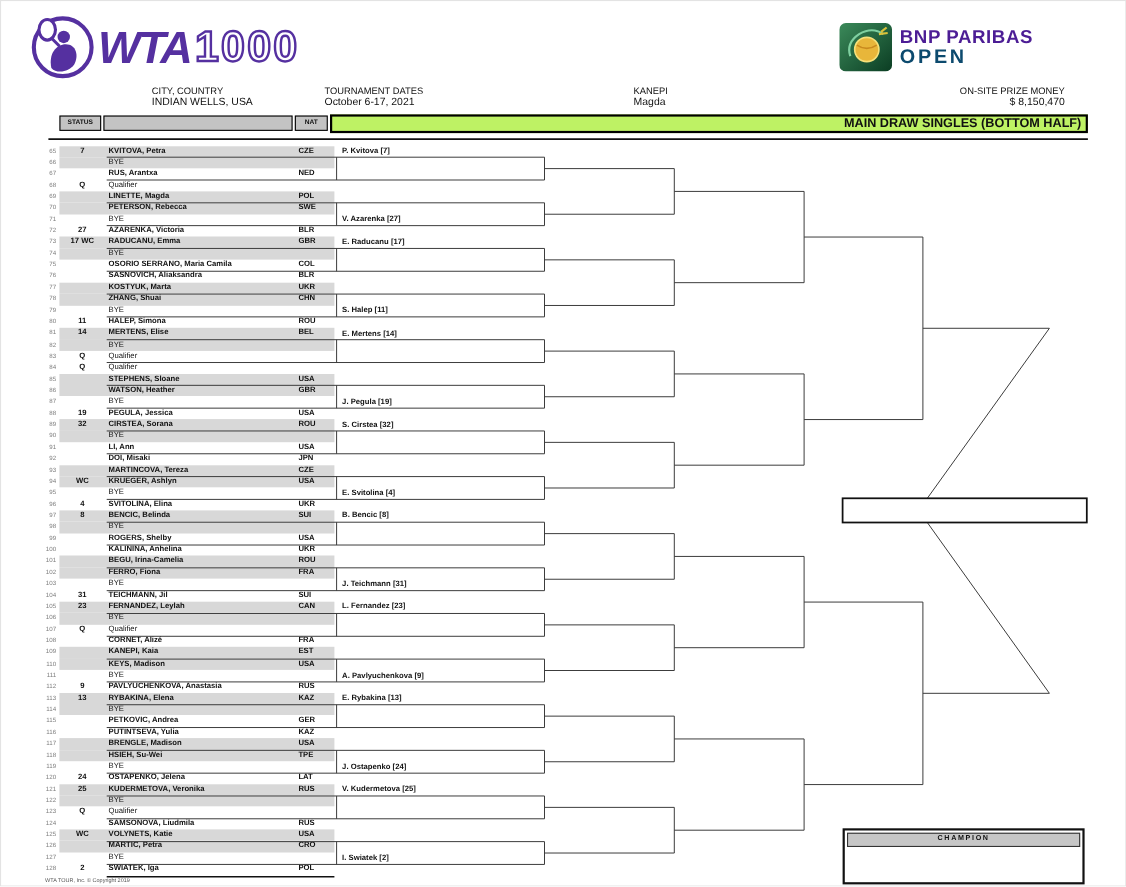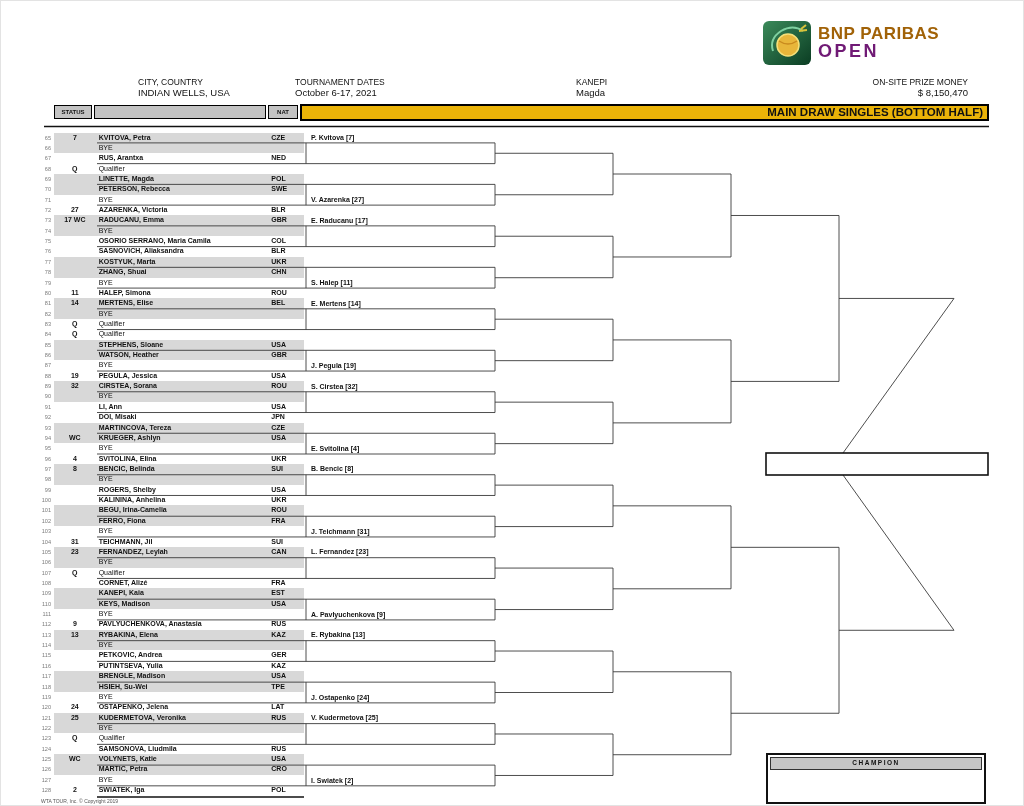--- a/index.html
+++ b/index.html
@@ -6,33 +6,33 @@
   .page{position:relative;width:1024px;height:806px;background:#fff;
         font-family:"Liberation Sans",sans-serif;color:#111;overflow:hidden;
         border:1px solid #e3e3e3;box-sizing:border-box;}
 
   
   .wta-logo{position:absolute;left:26px;top:12px;display:flex;align-items:center;}
   .wta-word{font-size:41px;font-weight:bold;font-style:italic;color:#5530a0;letter-spacing:-2px;margin-left:2px;}
   .wta-num{font-size:39px;font-weight:bold;color:#ffffff;-webkit-text-stroke:2.2px #5530a0;letter-spacing:2px;margin-left:4px;}
   .bnp-logo{position:absolute;left:762px;top:20px;display:flex;align-items:center;gap:7px;}
   .bnp-text{line-height:1.02;}
-  .bnp-l1{font-size:17px;font-weight:bold;color:#a16207;letter-spacing:.5px;}
-  .bnp-l2{font-size:18px;font-weight:bold;color:#701a75;letter-spacing:2.5px;}
+  .bnp-l1{font-size:17px;font-weight:bold;color:#4c1d95;letter-spacing:.5px;}
+  .bnp-l2{font-size:18px;font-weight:bold;color:#0c4a6e;letter-spacing:2.5px;}
 
   
   .hblock{position:absolute;text-align:left;}
   .hlab{font-weight:normal;font-size:8.5px;}
   .hval{font-weight:normal;font-size:9.5px;}
   .right{text-align:right;}
 
   
   .hcell{position:absolute;top:104px;height:14px;background:#c3c3c3;border:1px solid #000;box-sizing:border-box;
          font-size:6px;font-weight:bold;text-align:center;line-height:12px;}
-  .drawbar{position:absolute;top:103px;left:299px;width:689px;height:17px;background:#eab308;
+  .drawbar{position:absolute;top:103px;left:299px;width:689px;height:17px;background:#bef264;
            border:2px solid #000;box-sizing:border-box;font-size:11.5px;font-weight:bold;
            text-align:right;line-height:13px;padding-right:4px;}
 
   
   #rows{position:absolute;left:36px;top:131.5px;width:270px;}
   .row{display:flex;height:10.37px;font-size:7px;line-height:10.6px;}
   .c-no{width:14px;text-align:right;padding-right:3px;font-size:5.6px;color:#7c7c7c;line-height:11px;}
   .band{display:flex;width:250px;}
   .row:nth-child(4n+1) .band,.row:nth-child(4n+2) .band{background:#d8d8d8;}
   .c-status{width:42px;text-align:center;font-weight:bold;}
@@ -50,20 +50,31 @@
              font-size:6.5px;font-weight:bold;text-align:center;line-height:10px;letter-spacing:1.5px;}
 
   .copyright{position:absolute;left:40px;top:797px;font-size:5px;color:#555;}
   svg.overlay{position:absolute;left:0;top:0;pointer-events:none;}
 </style>
 </head>
 <body>
 
 <div class="page">
 
+  <div class="wta-logo">
+    <svg width="60" height="60" viewBox="0 0 64 64">
+      <circle cx="32" cy="32" r="28" fill="none" stroke="#5530a0" stroke-width="4"></circle>
+      <ellipse cx="17" cy="15" rx="8" ry="10" fill="#fff" stroke="#5530a0" stroke-width="3"></ellipse>
+      <line x1="21" y1="23" x2="29" y2="31" stroke="#5530a0" stroke-width="3"></line>
+      <circle cx="33" cy="22" r="6" fill="#5530a0"></circle>
+      <path d="M21,52 C18,38 26,29 35,29 C45,29 48,40 43,49 C38,56 26,58 21,52 Z" fill="#5530a0"></path>
+    </svg>
+    <span class="wta-word">WTA</span>
+    <span class="wta-num">1000</span>
+  </div>
 
   <div class="bnp-logo">
     <svg width="48" height="44" viewBox="0 0 48 44">
       <defs>
         <linearGradient id="bnpg" x1="0" y1="0" x2="1" y2="1">
           <stop offset="0" stop-color="#3b8a5a"></stop>
             <stop offset="1" stop-color="#0b3d23"></stop>
         </linearGradient>
       </defs>
       <rect x="0" y="0" width="48" height="44" rx="6" fill="url(#bnpg)"></rect>

